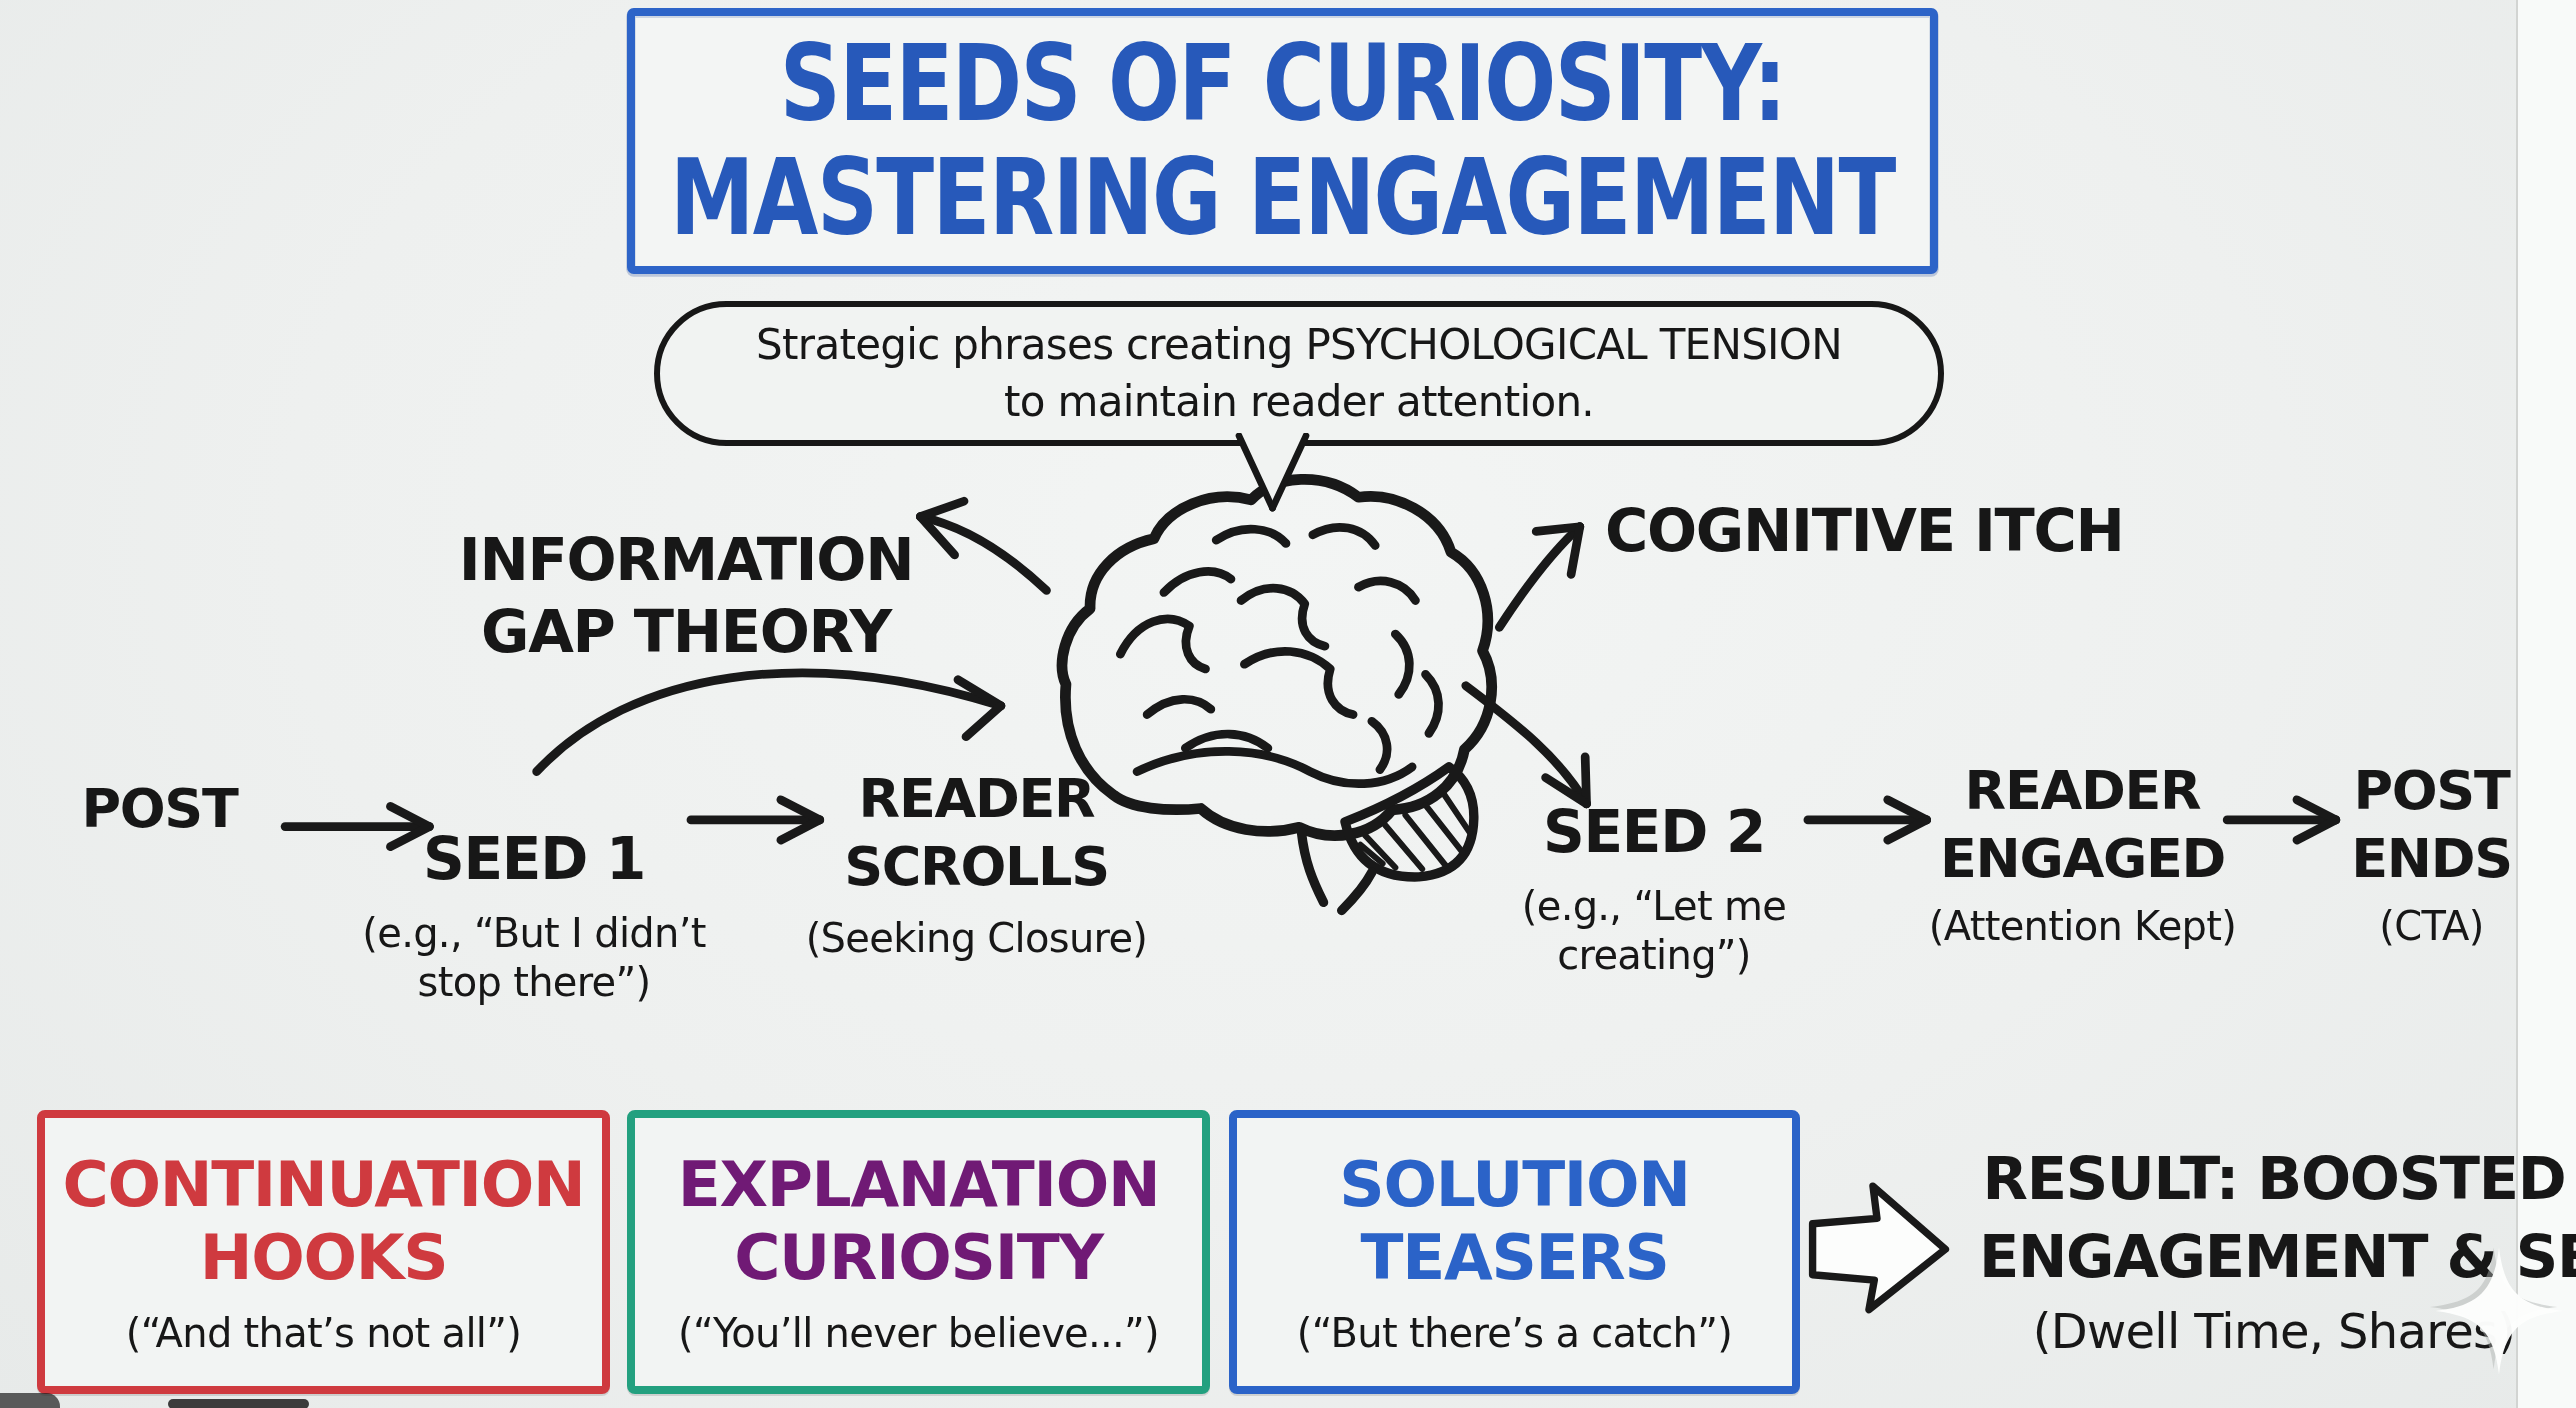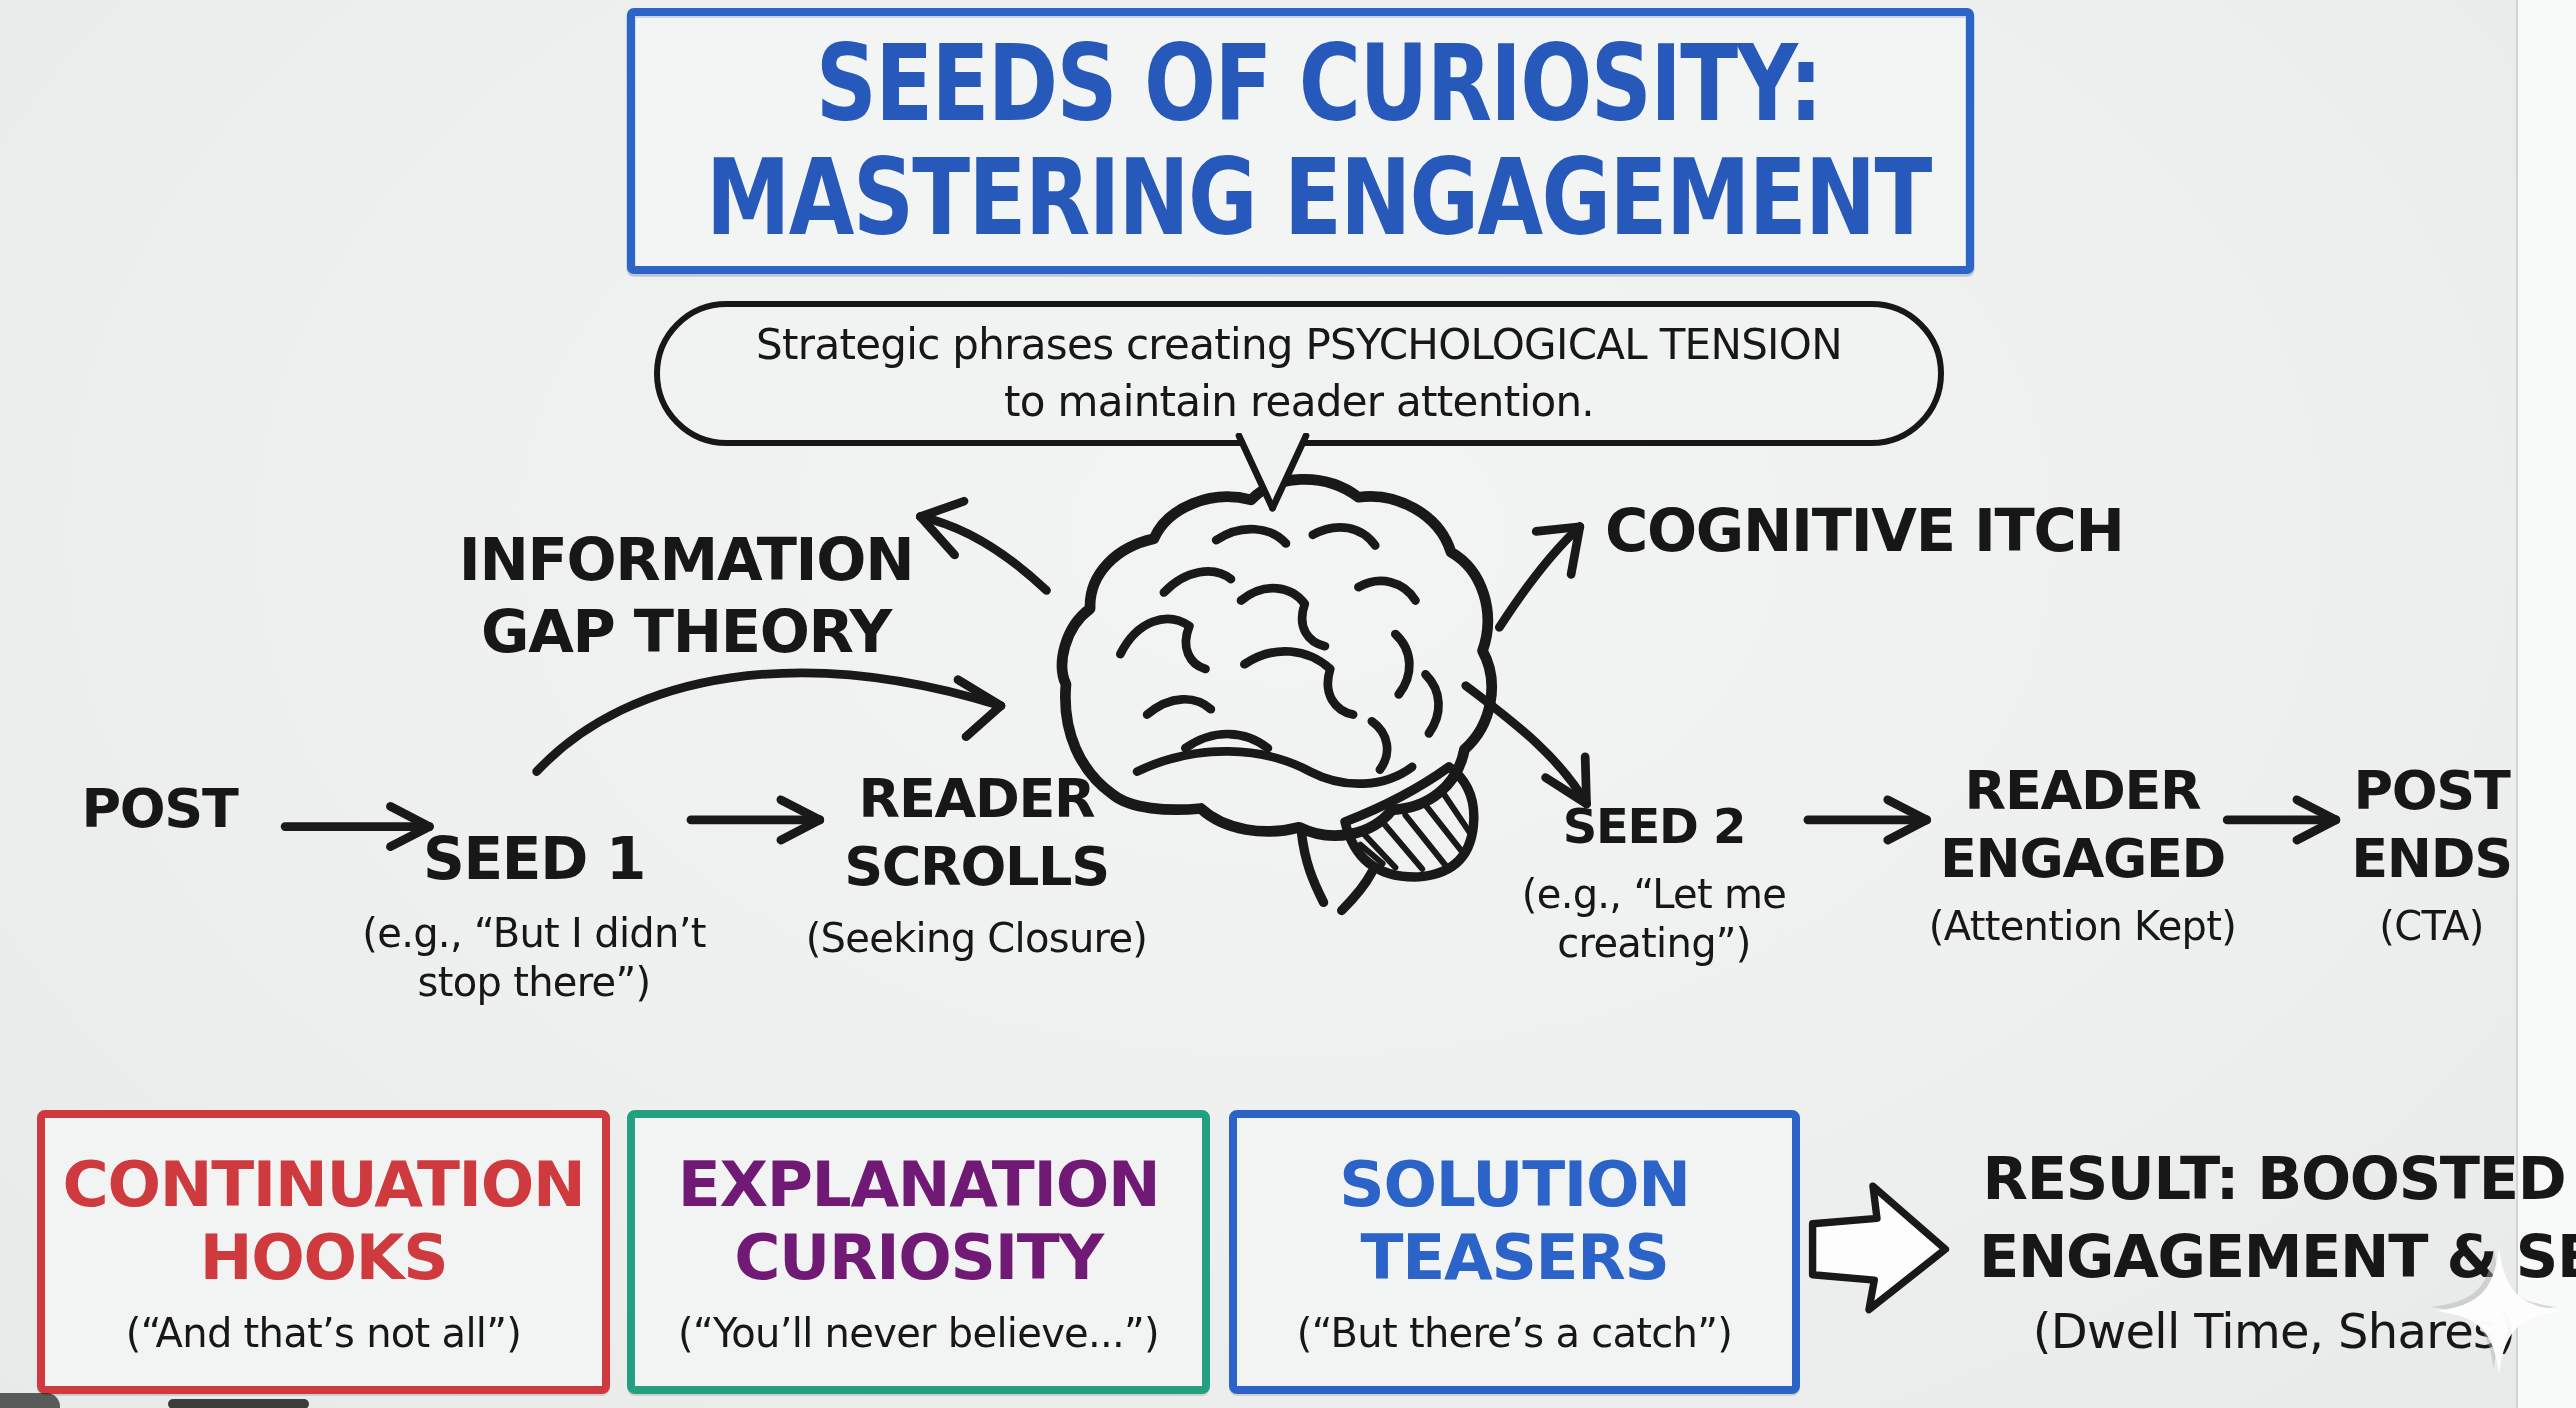--- a/index.html
+++ b/index.html
@@ -35,21 +35,21 @@
   .concept-left{left:451px;top:480px;width:470px;font-size:59px;margin-top:44px;}
   .concept-right{left:1605px;top:495px;width:537px;font-size:59px;text-align:left;white-space:nowrap;}
   
   .flow-label{font-size:54px;font-weight:700;letter-spacing:-1.3px;line-height:1.26;}
   .flow-sub{font-size:40px;font-weight:400;letter-spacing:-0.7px;line-height:1.22;margin-top:13.4px;}
   .f-post-starts{left:39px;top:775px;width:241px;}
   .f-seed1{left:346px;top:796px;width:376px;margin-top:27px;}
   .f-seed1 .flow-label{font-size:58px;}
   .f-reader-scrolls{left:782px;top:765px;width:389px;}
   .f-seed2{left:1466px;top:796px;width:376px;}
-  .f-seed2 .flow-label{font-size:48px;}
+  .f-seed2 .flow-label{font-size:58px;}
   .f-reader-engaged{left:1915px;top:757px;width:335px;}
   .f-post-ends{left:2294px;top:757px;width:275px;}
   .f-post-ends .flow-sub,.f-reader-engaged .flow-sub{margin-top:9.4px;}
   
   .tactic{
     top:1110px;height:268px;border:8.7px solid;border-radius:8px;background:#f2f4f3;
     display:flex;flex-direction:column;align-items:center;justify-content:center;
     box-shadow:0 2px 0 0 rgba(0,0,0,.12);
   }
   .tactic-title{font-size:63px;font-weight:700;letter-spacing:-1.3px;line-height:1.16;}
@@ -153,21 +153,21 @@
       <g stroke-width="13">
         <path d="M3320,1222 L3482,1222"></path>
           <path d="M3482,1222 L3424,1192"></path>
           <path d="M3482,1222 L3424,1252"></path>
       </g>
 
       <path d="M2702,1824 L2798,1816 L2792,1768 L2900,1862 L2786,1952 L2794,1908 L2702,1900 Z" fill="#fcfdfc" stroke-width="11"></path>
     </g>
   </svg>
 
-  <div class="abs title-box txt" style="border-color: rgb(45, 100, 200); padding-left: 36px;">
+  <div class="abs title-box txt" style="border-color: rgb(45, 100, 200);">
     <div class="title-line" style="color: rgb(39, 89, 186);">SEEDS OF CURIOSITY:</div>
     <div class="title-line" style="color: rgb(39, 89, 186);">MASTERING ENGAGEMENT</div>
   </div>
 
   <div class="abs bubble">
     <div class="bubble-line">Strategic phrases creating PSYCHOLOGICAL TENSION</div>
     <div class="bubble-line">to maintain reader attention.</div>
   </div>
   <svg class="abs tail" width="83" height="84" viewBox="0 0 124 125">
     <path d="M12,0 L62,110 L112,0 Z" fill="#f1f3f2"></path>

